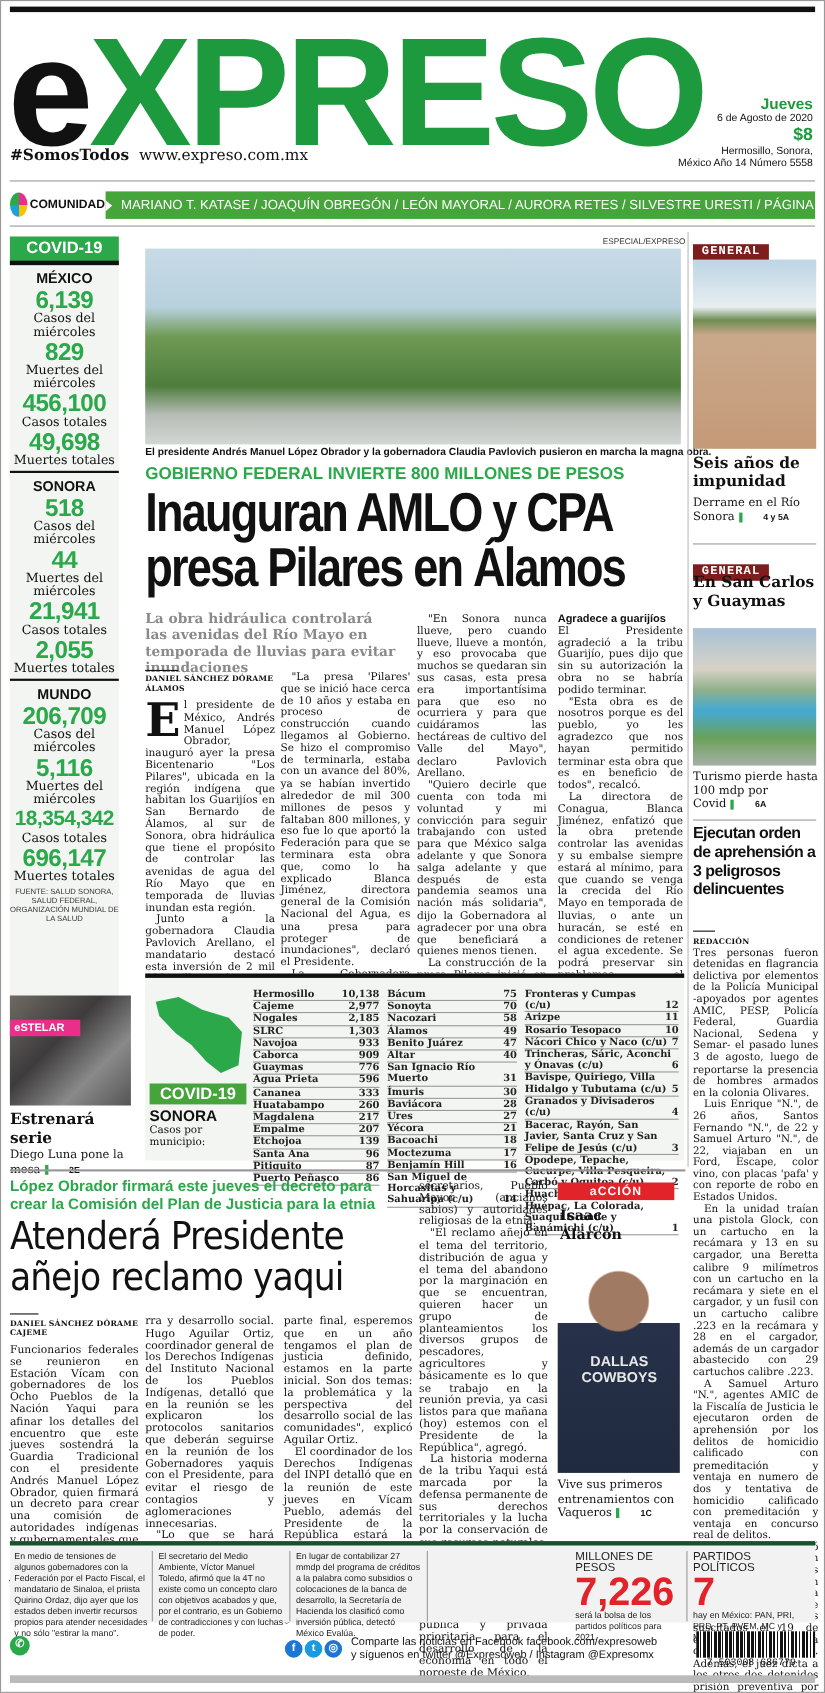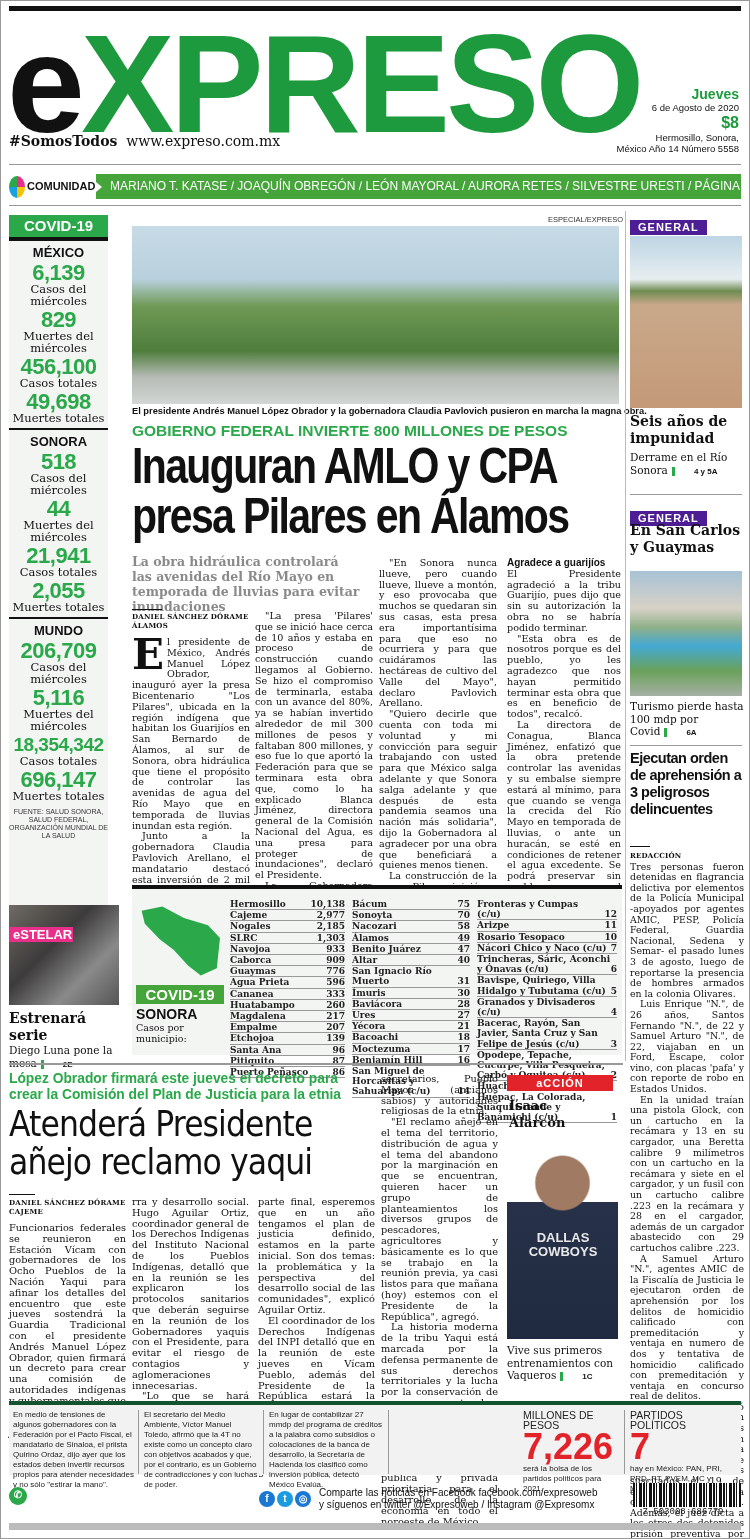--- a/index.html
+++ b/index.html
@@ -44,21 +44,21 @@
 
 .sontbl{left:131px;top:884px;width:490px;height:170px;background:#f3f5f3;border-top:4px solid #111}
 .map{left:8px;top:16px;width:80px;height:72px;background:#2aa84a;clip-path:polygon(2% 8%,28% 2%,55% 18%,85% 28%,100% 46%,96% 88%,76% 98%,60% 84%,42% 62%,25% 48%,6% 26%)}
 .sonlbl{left:4px;top:96px;width:88px}
 .sonlbl .b{background:#45a53a;color:#fff;font-family:"Liberation Sans",sans-serif;font-weight:bold;font-size:15px;line-height:19px;text-align:center}
 .sonlbl .s{font-family:"Liberation Sans",sans-serif;font-weight:bold;font-size:14px;margin-top:2px}
 .sonlbl .c{font-size:9.5px;line-height:11px}
 .trow{display:flex;justify-content:space-between;font-size:9px;line-height:10.2px;border-bottom:1px solid #999;font-weight:bold;color:#222}
 .trow span:first-child{font-weight:bold}
 
-.tag{background:#4c1d95;color:#fff;font-family:Liberation Sans, sans-serif;font-weight:bold;font-size:11px;line-height:15px;padding:0 8px;display:inline-block;letter-spacing:1px}
+.tag{background:#7f1d1d;color:#fff;font-family:Liberation Mono, monospace;font-weight:bold;font-size:11px;line-height:15px;padding:0 8px;display:inline-block;letter-spacing:1px}
 .rphoto1{left:629px;top:235px;width:112px;height:172px;background:linear-gradient(180deg,#bdd5e4 0%,#e7eef1 25%,#6f8c52 32%,#c9a88a 40%,#c49a78 100%)}
 .rphoto2{left:629px;top:570px;width:112px;height:125px;background:linear-gradient(180deg,#a8c2d6 0%,#d7d2c6 30%,#8fb08a 45%,#44a9d3 60%,#6aa15a 80%,#a6b0a6 100%)}
 .rhl{font-size:14px;line-height:17px;font-weight:bold}
 .rsub{font-size:10.5px;line-height:12.5px}
 .pg{font-family:"Liberation Sans",sans-serif;font-weight:bold;font-size:8px;border-left:3px solid #2aa84a;padding-left:19px;margin-left:4px}
 .ejhl{left:629px;top:749px;width:115px;font-family:"Liberation Sans",sans-serif;font-weight:bold;font-size:14.5px;line-height:17px;letter-spacing:-0.5px}
 
 .lkicker{left:8px;top:1070px;width:340px;font-family:"Liberation Sans",sans-serif;font-weight:bold;font-size:13.8px;line-height:16px;color:#2aa84a}
 .lhead{left:8px;top:1104px;font-family:"DejaVu Sans",sans-serif;font-size:35px;line-height:38px;letter-spacing:-1px;transform-origin:left top;transform:scaleX(0.9)}
 .accion{left:506px;top:1074px;width:106px;height:16px;background:#e2232a;color:#fff;font-family:"Liberation Sans",sans-serif;font-weight:bold;font-size:11px;line-height:16px;text-align:center;letter-spacing:1px}
@@ -128,21 +128,21 @@
     <div class="num" style="font-size:19px">18,354,342</div>
       <div class="lbl">Casos totales</div>
     <div class="num">696,147</div>
       <div class="lbl">Muertes totales</div>
   </div>
   <div class="src">FUENTE: SALUD SONORA, SALUD FEDERAL, ORGANIZACIÓN MUNDIAL DE LA SALUD</div>
 </div>
 
 <div class="abs hr" style="left:8px;top:914px;width:99px"></div>
 <div class="abs photo" style="left:8px;top:904px;width:110px;height:100px"></div>
-<div class="abs" style="left:8px;top:926px;width:64px;height:15px;background:#e8308a;color:#fff;font-family:'Liberation Sans',sans-serif;font-weight:bold;font-size:13px;line-height:15px;padding-left:4px">eSTELAR</div>
+<div class="abs" style="left:8px;top:926px;width:64px;height:15px;background:#e8308a;color:#fff;font-family:'Liberation Sans',sans-serif;font-weight:bold;font-size:10px;line-height:15px;padding-left:4px">eSTELAR</div>
 <div class="abs" style="left:8px;top:1009px;width:118px">
   <div class="rhl">Estrenará serie</div>
   <div class="rsub"><span>Diego Luna pone la mesa</span><span class="pg">2E</span></div>
 </div>
 
 <div class="abs credit">ESPECIAL/EXPRESO</div>
 <div class="abs mainphoto"></div>
 <div class="abs caption">El presidente Andrés Manuel López Obrador y la gobernadora Claudia Pavlovich pusieron en marcha la magna obra.</div>
 <div class="abs kicker">GOBIERNO FEDERAL INVIERTE 800 MILLONES DE PESOS</div>
 <div class="abs headline">

